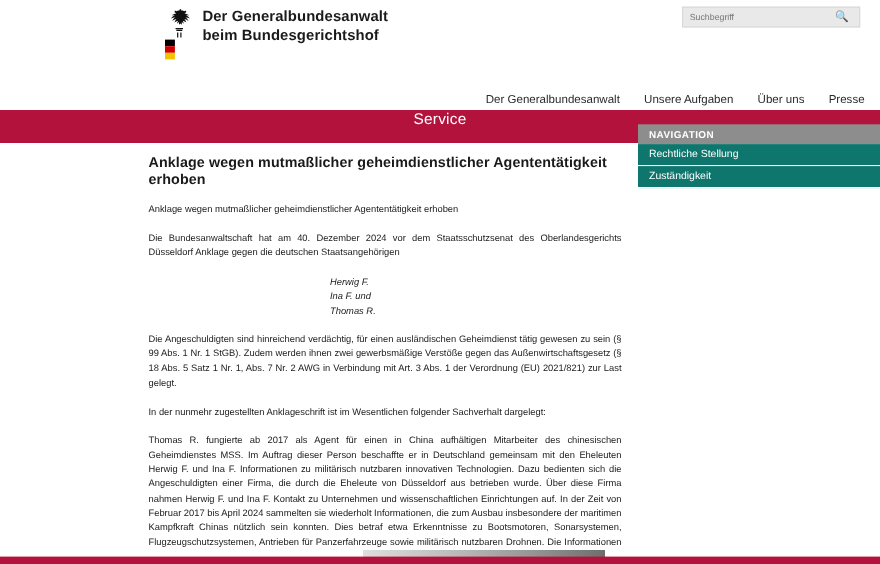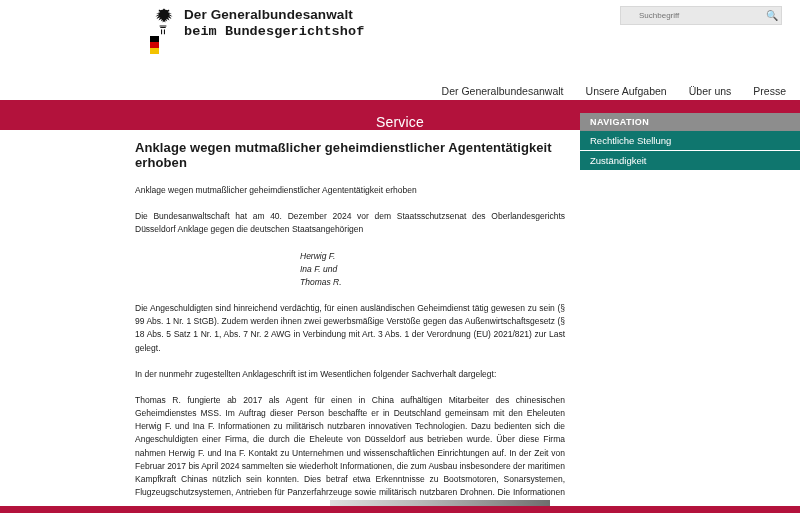--- a/index.html
+++ b/index.html
@@ -38,21 +38,21 @@
     position: relative;
   }
   .eagle svg { display: block; }
   .logo-text {
     line-height: 1.25;
     font-size: 13.5px;
     color: #1a1a1a;
     padding-top: 1px;
   }
   .logo-text .l1 { font-weight: bold; letter-spacing: .1px; }
-  .logo-text .l2 { font-weight: bold; letter-spacing: .1px; font-family: Liberation Mono, monospace; }
+  .logo-text .l2 { font-weight: bold; letter-spacing: .1px; }
   .flag {
     position: absolute;
     left: 150px;
     top: 36px;
     width: 9px;
   }
   .flag div { height: 6px; width: 9px; }
   .flag .black { background: #000000; }
   .flag .red { background: #d00000; }
   .flag .gold { background: #f3c300; }
@@ -68,21 +68,21 @@
     display: flex;
     align-items: center;
   }
   .searchbox input {
     border: 0;
     background: transparent;
     outline: none;
     font-family: "Liberation Sans", sans-serif;
     font-size: 8px;
     color: #8a8a8a;
-    padding-left: 18px;
+    padding-left: 6px;
     width: 128px;
     height: 15px;
   }
   .search-icon {
     width: 18px;
     text-align: center;
     color: #4a4a4a;
     font-size: 10px;
     line-height: 1;
     cursor: pointer;
@@ -102,21 +102,21 @@
 
   
   .service-band {
     position: absolute;
     left: 0;
     top: 100px;
     width: 800px;
     height: 30px;
     background: #b3123c;
     display: flex;
-    align-items: flex-end;
+    align-items: flex-start;
     justify-content: center;
   }
   .service-band .service-title {
     color: #ffffff;
     font-size: 14px;
     letter-spacing: .2px;
   }
 
   
   .navpanel {

